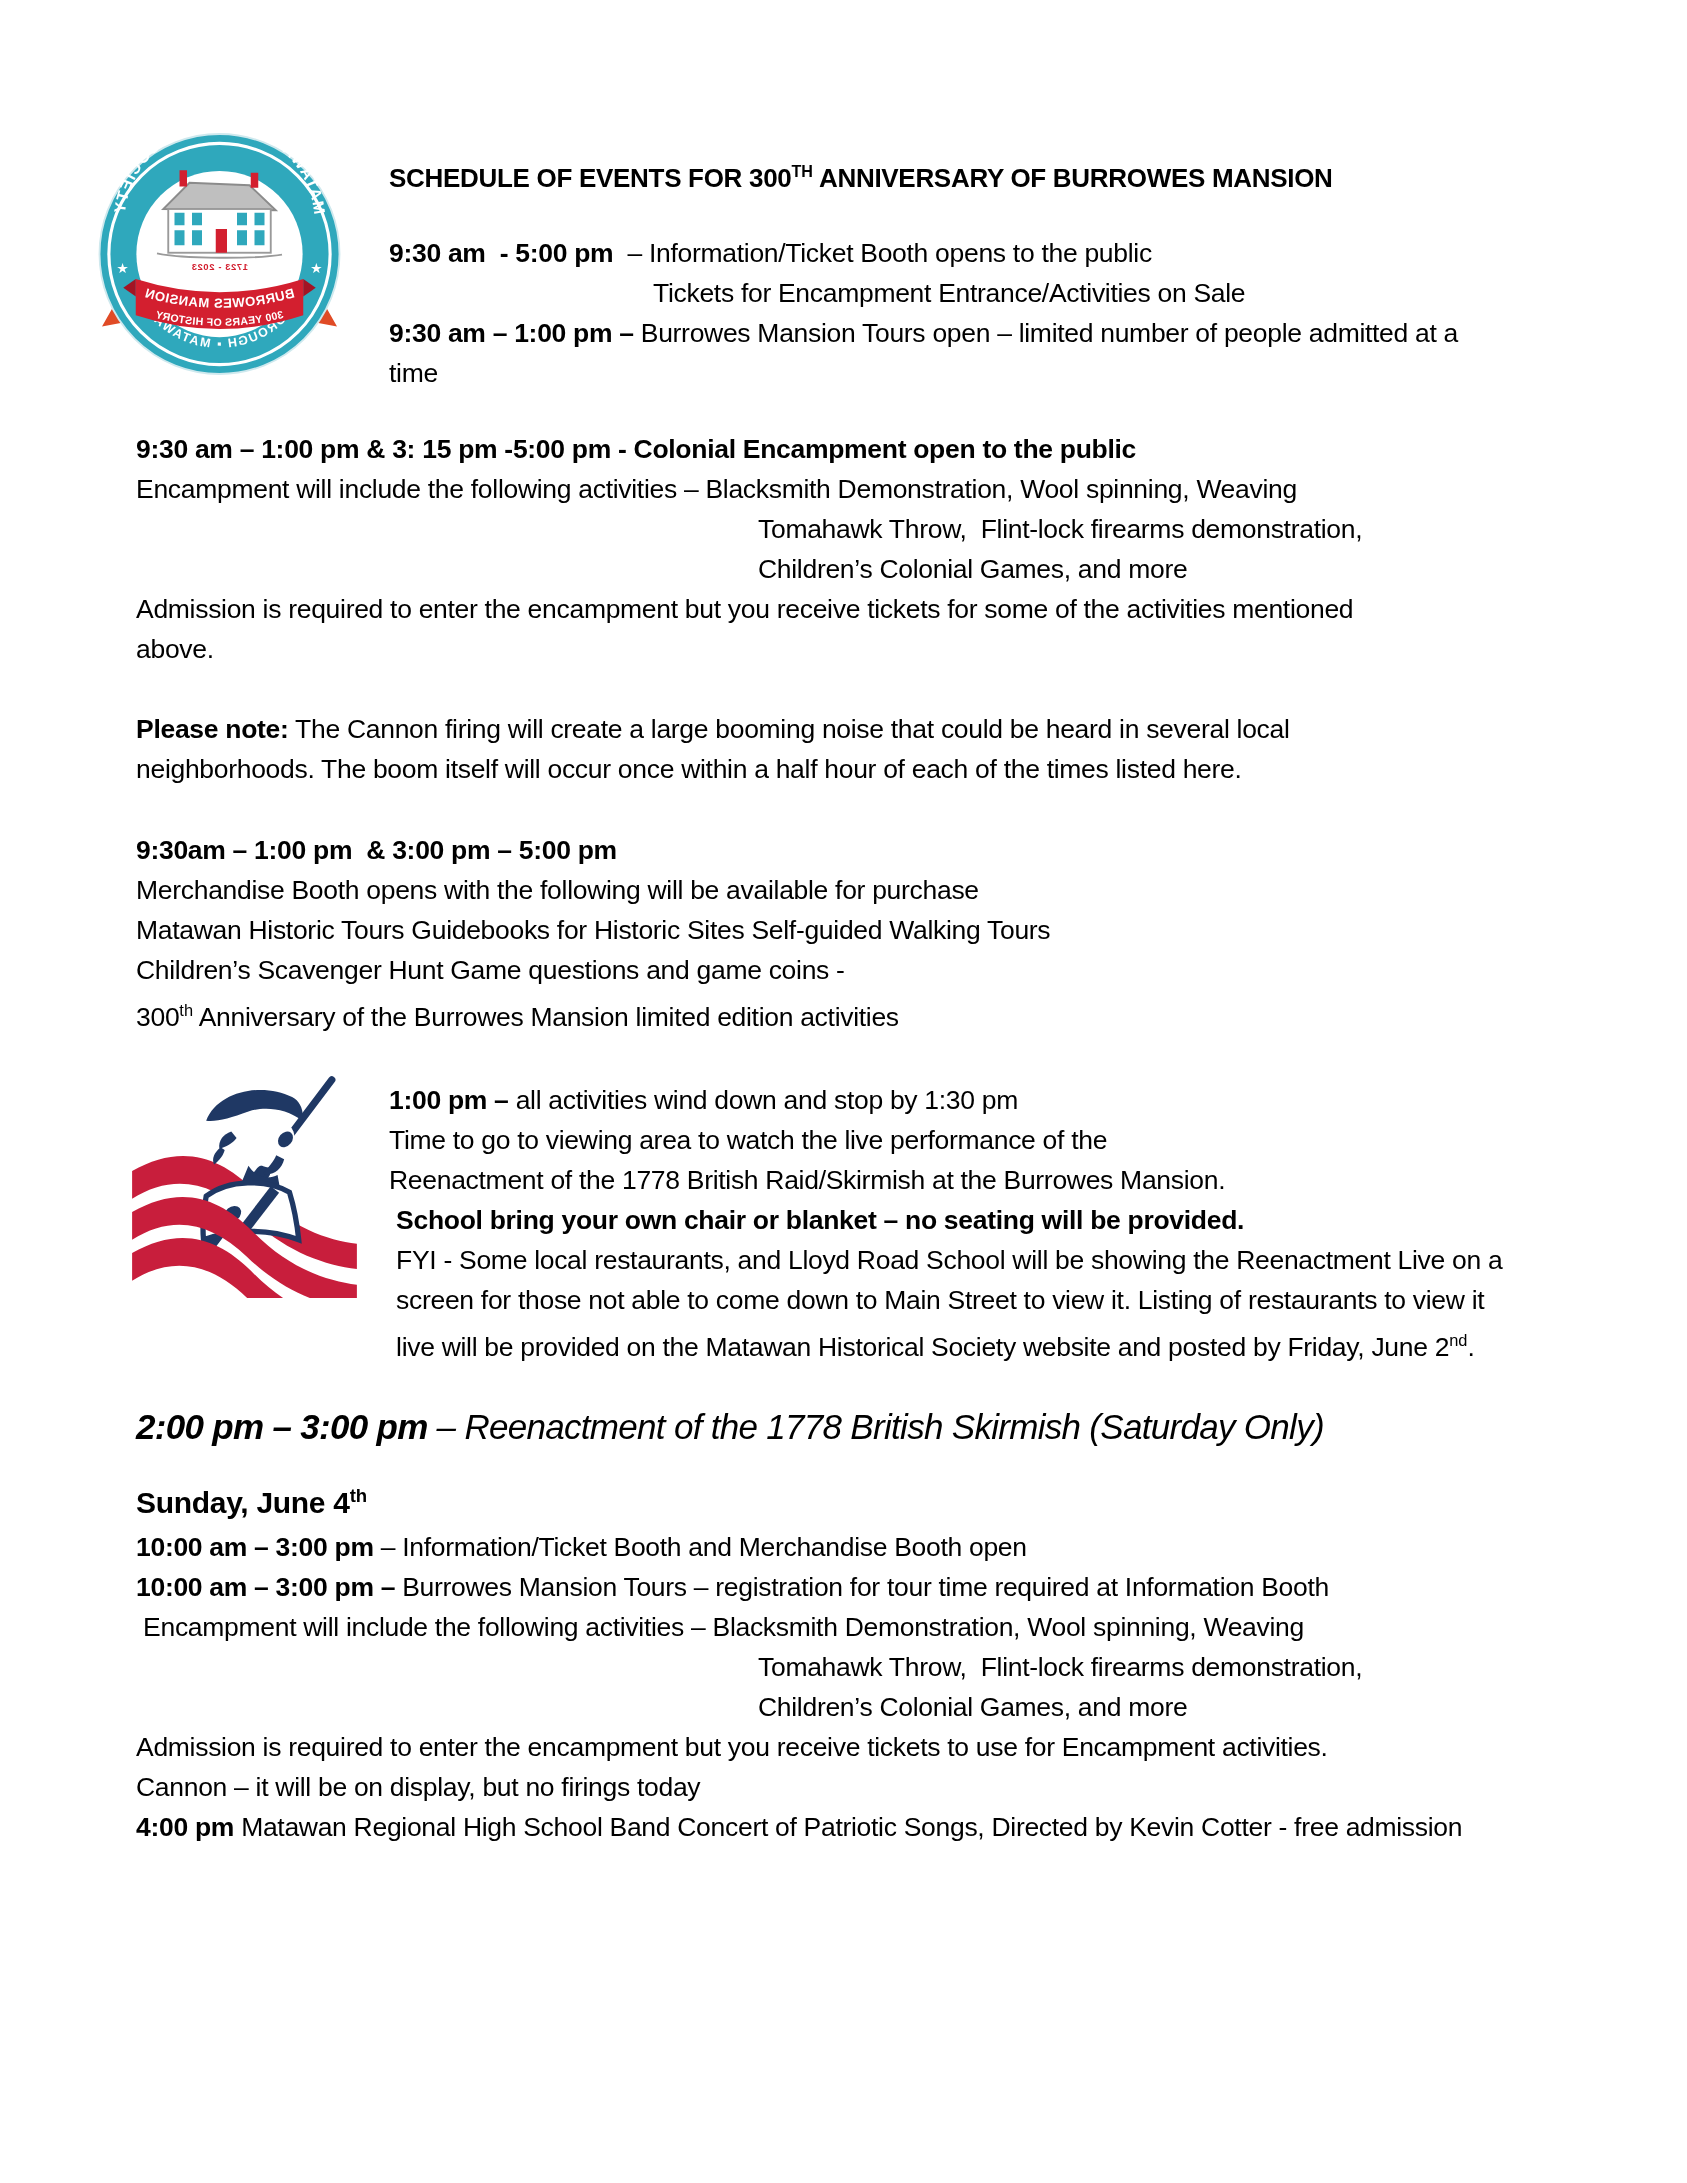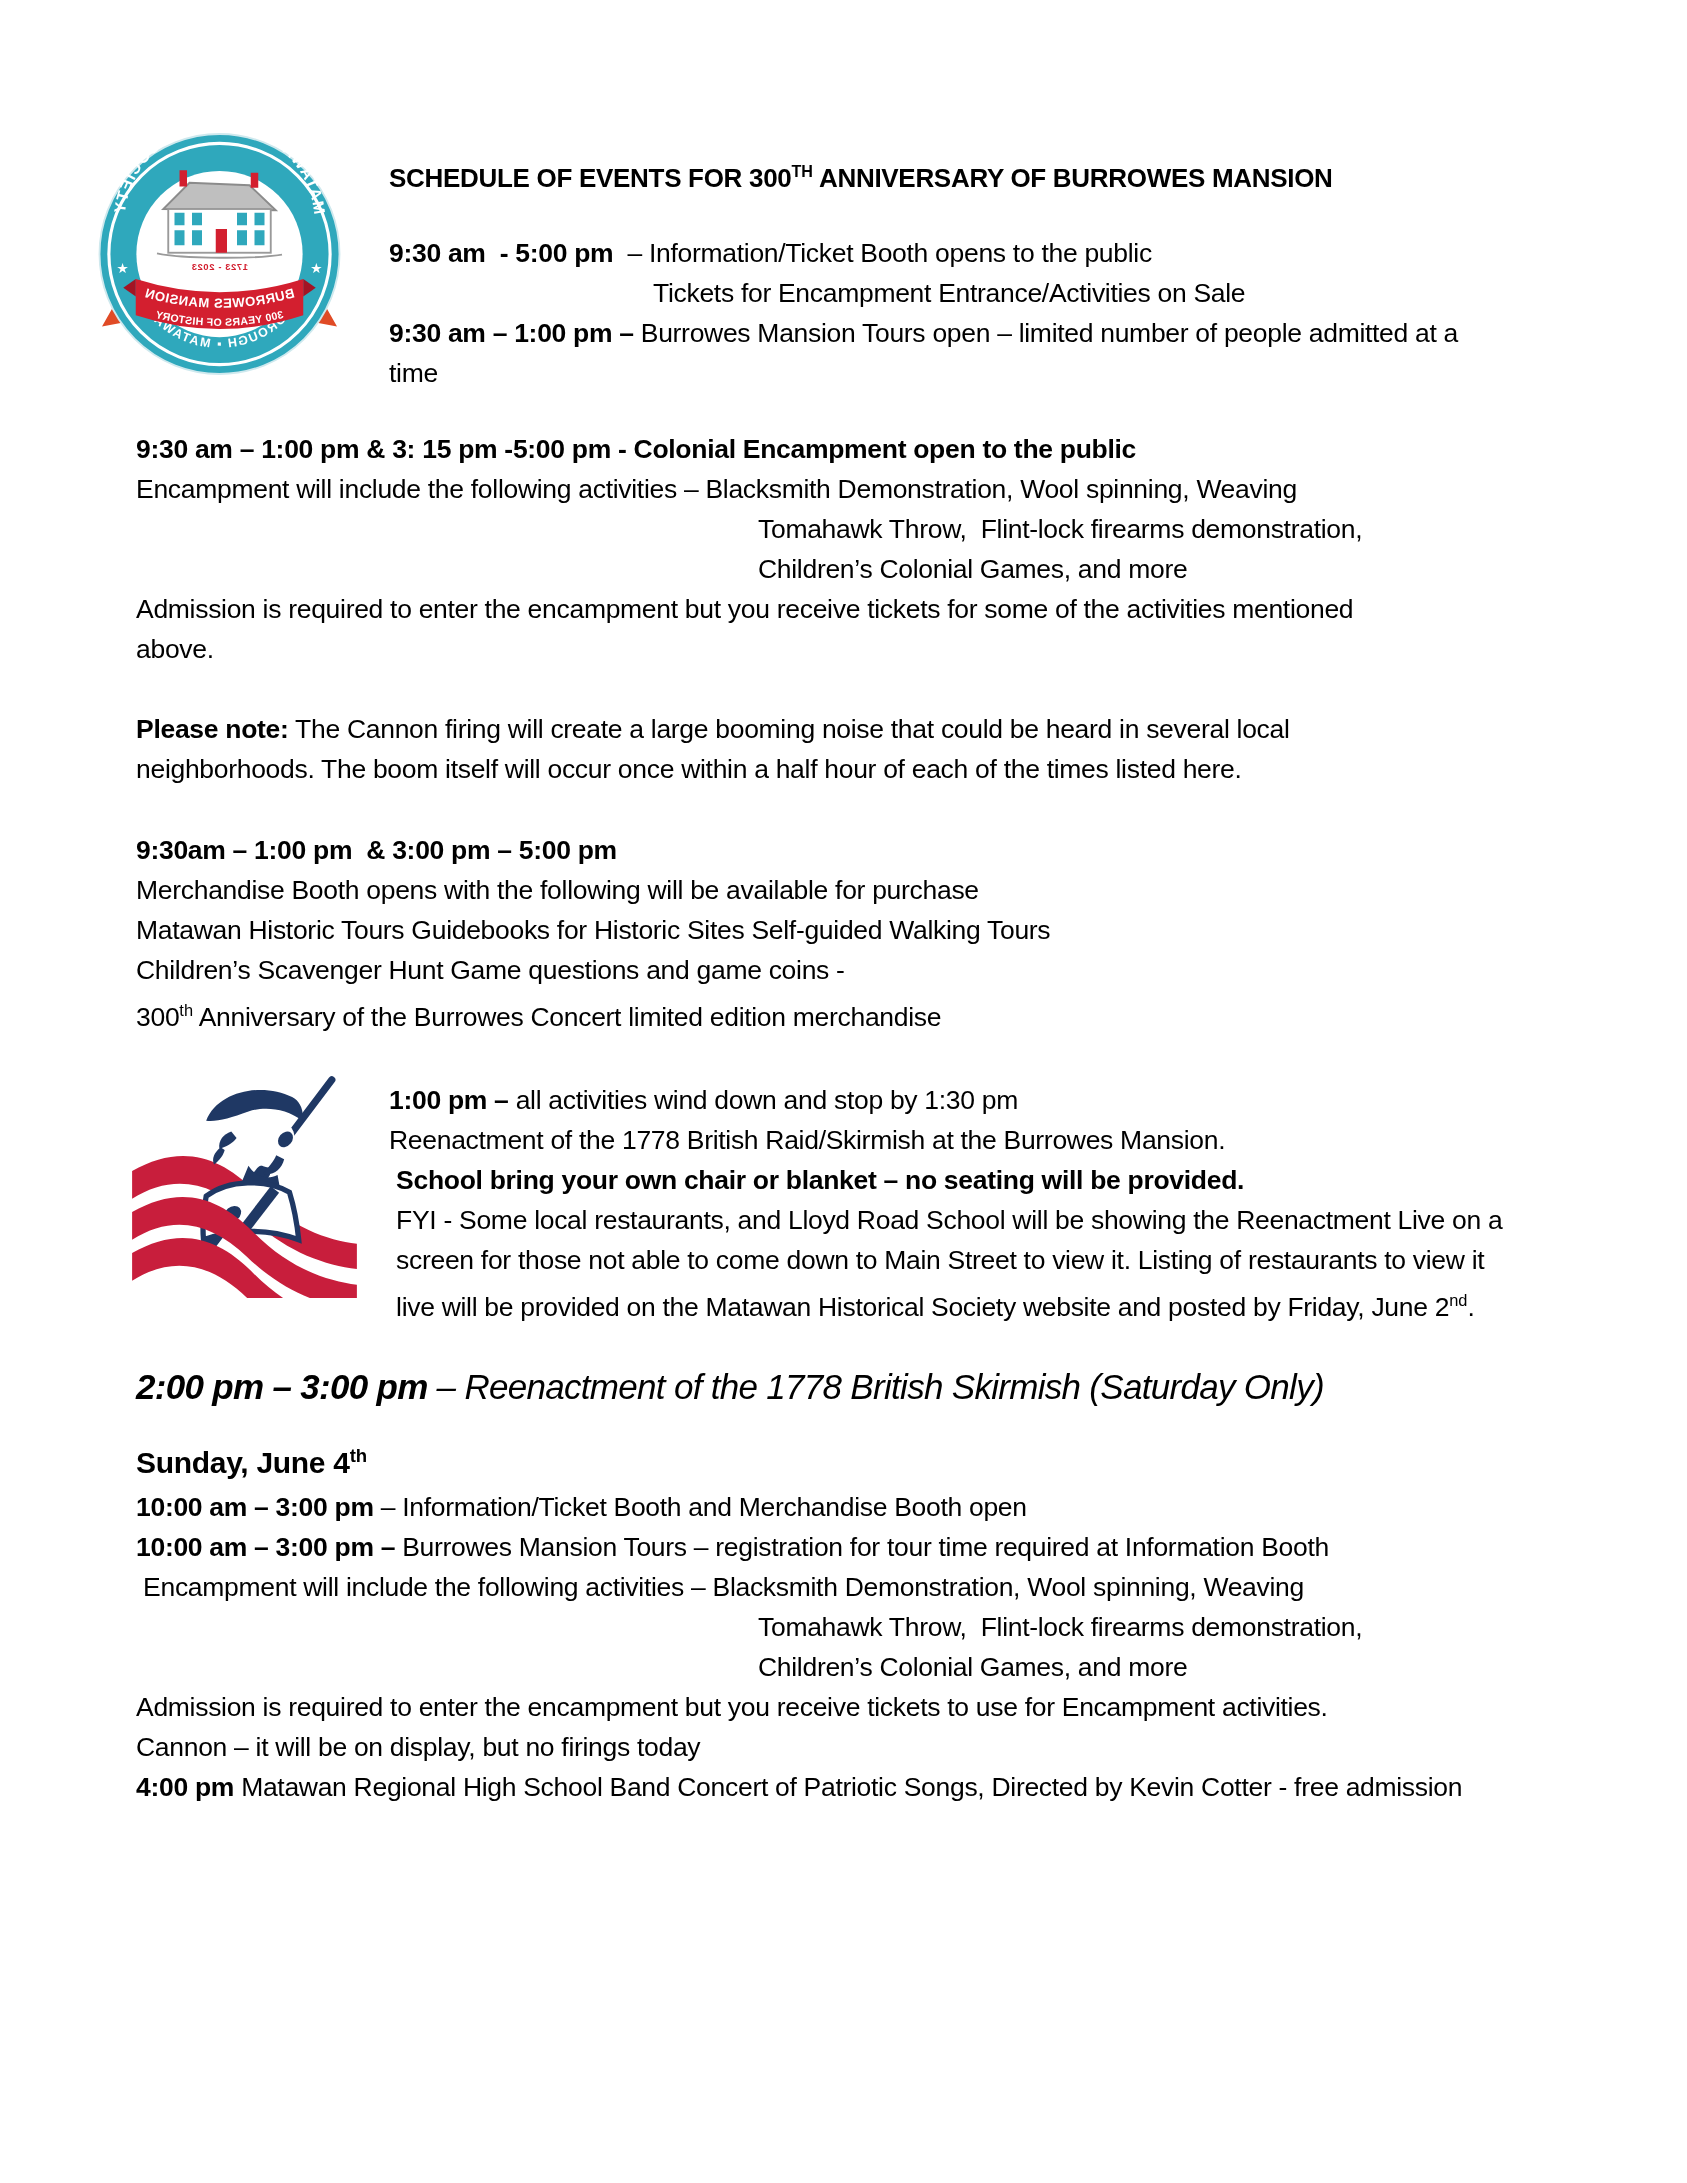--- a/index.html
+++ b/index.html
@@ -114,21 +114,21 @@
     </section>
   <section class="block-2">
       <div class="line"><span class="b">Please note:</span><span> The Cannon firing will create a large booming noise that could be heard in several local</span></div>
       <div class="line"><span>neighborhoods. The boom itself will occur once within a half hour of each of the times listed here.</span></div>
     </section>
   <section class="block-3">
       <div class="line"><span class="b">9:30am – 1:00 pm  &amp; 3:00 pm – 5:00 pm</span></div>
       <div class="line"><span>Merchandise Booth opens with the following will be available for purchase</span></div>
       <div class="line"><span>Matawan Historic Tours Guidebooks for Historic Sites Self-guided Walking Tours</span></div>
       <div class="line"><span>Children’s Scavenger Hunt Game questions and game coins -</span></div>
-      <div class="line"><span>300</span><sup>th</sup><span> Anniversary of the Burrowes Concert limited edition merchandise</span></div>
+      <div class="line"><span>300</span><sup>th</sup><span> Anniversary of the Burrowes Mansion limited edition activities</span></div>
     </section>
 
   <section class="patriot-section">
     <div class="patriot">
       <svg viewBox="0 0 340 360" width="225" height="238">
 
         <path d="M0,168 C70,128 130,142 185,198 C240,254 295,272 340,278 L340,316 C290,310 232,290 176,236 C120,182 60,172 0,210 Z" fill="#c81e3c"></path>
 
         <g>
           <line x1="118" y1="276" x2="198" y2="170" stroke="#1f3864" stroke-width="22" stroke-linecap="round"></line>
@@ -145,20 +145,21 @@
           <ellipse cx="152" cy="233" rx="14" ry="11" fill="#1f3864" transform="rotate(-40 152 233)"></ellipse>
           <ellipse cx="232" cy="120" rx="13" ry="10" fill="#1f3864" transform="rotate(-50 232 120)"></ellipse>
         </g>
 
         <path d="M0,230 C70,190 128,204 183,260 C238,316 295,334 340,340 L340,378 C290,372 230,352 174,298 C118,244 60,234 0,272 Z" fill="#c81e3c"></path>
         <path d="M0,292 C70,252 128,266 183,322 C238,378 295,396 340,402 L340,440 C290,434 230,414 174,360 C118,306 60,296 0,334 Z" fill="#c81e3c"></path>
       </svg>
     </div>
     <div>
         <div class="line"><span class="b">1:00 pm –</span><span> all activities wind down and stop by 1:30 pm</span></div>
+        <div class="line"><span>Time to go to viewing area to watch the live performance of the</span></div>
         <div class="line"><span>Reenactment of the 1778 British Raid/Skirmish at the Burrowes Mansion.</span></div>
         <div class="line"><span class="b"> School bring your own chair or blanket – no seating will be provided.</span></div>
         <div class="line"><span> FYI - Some local restaurants, and Lloyd Road School will be showing the Reenactment Live on a</span></div>
         <div class="line"><span> screen for those not able to come down to Main Street to view it. Listing of restaurants to view it</span></div>
         <div class="line"><span> live will be provided on the Matawan Historical Society website and posted by Friday, June 2</span><sup>nd</sup><span>.</span></div>
       </div>
   </section>
 
   <section class="h1line">
       <div class="line"><span class="b">2:00 pm – 3:00 pm</span><span> – Reenactment of the 1778 British Skirmish (Saturday Only)</span></div>

